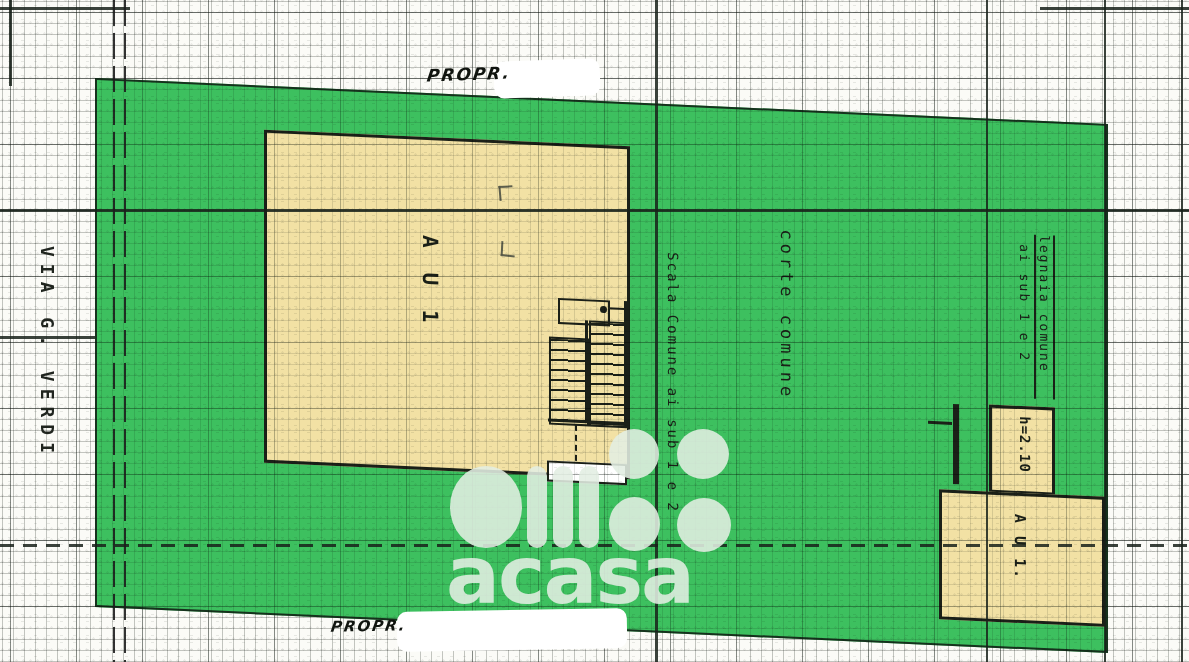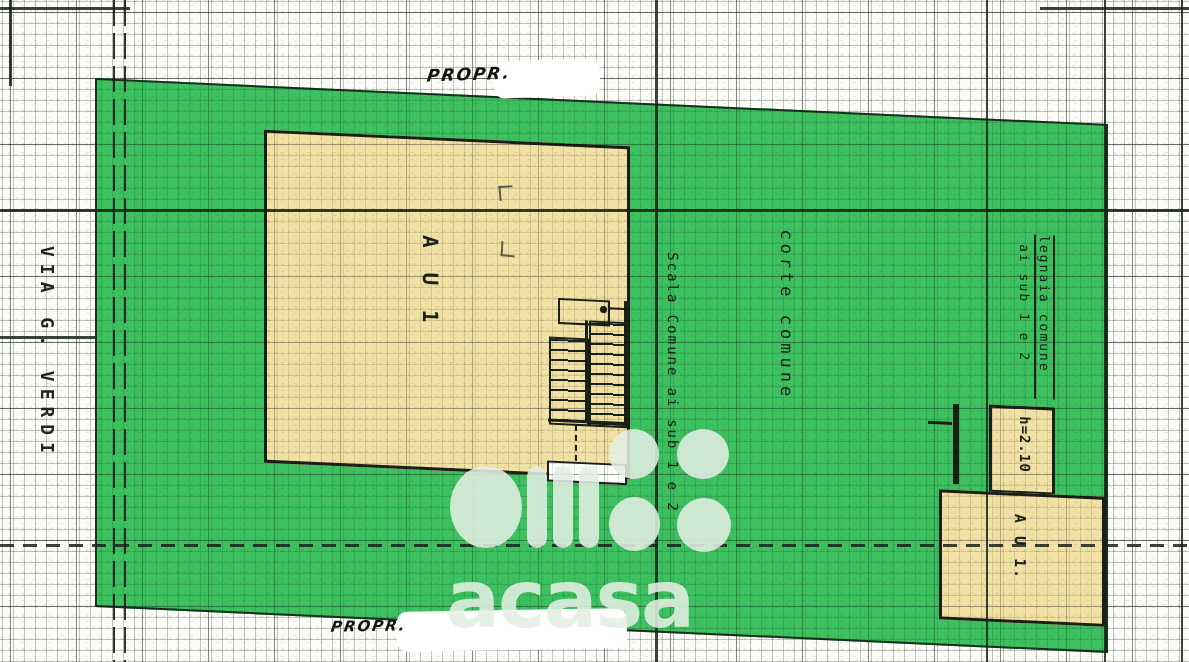--- a/index.html
+++ b/index.html
@@ -80,21 +80,21 @@
   .propr-top{left:427px;top:64px;font-size:17px;transform:rotate(-2deg) skewX(-10deg);}
   .propr-bot{left:331px;top:617px;font-size:15px;transform:rotate(-1deg) skewX(-10deg);}
   .redact{position:absolute;background:#fff;z-index:29;border-radius:10px;}
   .red-top{left:494px;top:60px;width:106px;height:37px;transform:rotate(-2deg);}
   .red-bot{left:397px;top:610px;width:230px;height:40px;transform:rotate(-1deg);}
   
   .wm{position:absolute;z-index:40;pointer-events:none;}
   .wm-circle{border-radius:50%;background:var(--wm);}
   .wm-bar{border-radius:10px;background:var(--wm);}
   .wm-text{left:446px;top:536px;width:320px;font-family:"DejaVu Sans",sans-serif;font-weight:bold;
-    font-size:80px;letter-spacing:-2px;color:var(--wm);line-height:1;margin-top:24px;}
+    font-size:80px;letter-spacing:-2px;color:var(--wm);line-height:1;}
 </style>
 </head>
 <body>
 
 <div class="stage">
 
   <div class="plan">
 
     <div class="bld bld-main"></div>
     <span class="vlabel lbl-unit-main">A U 1</span>

